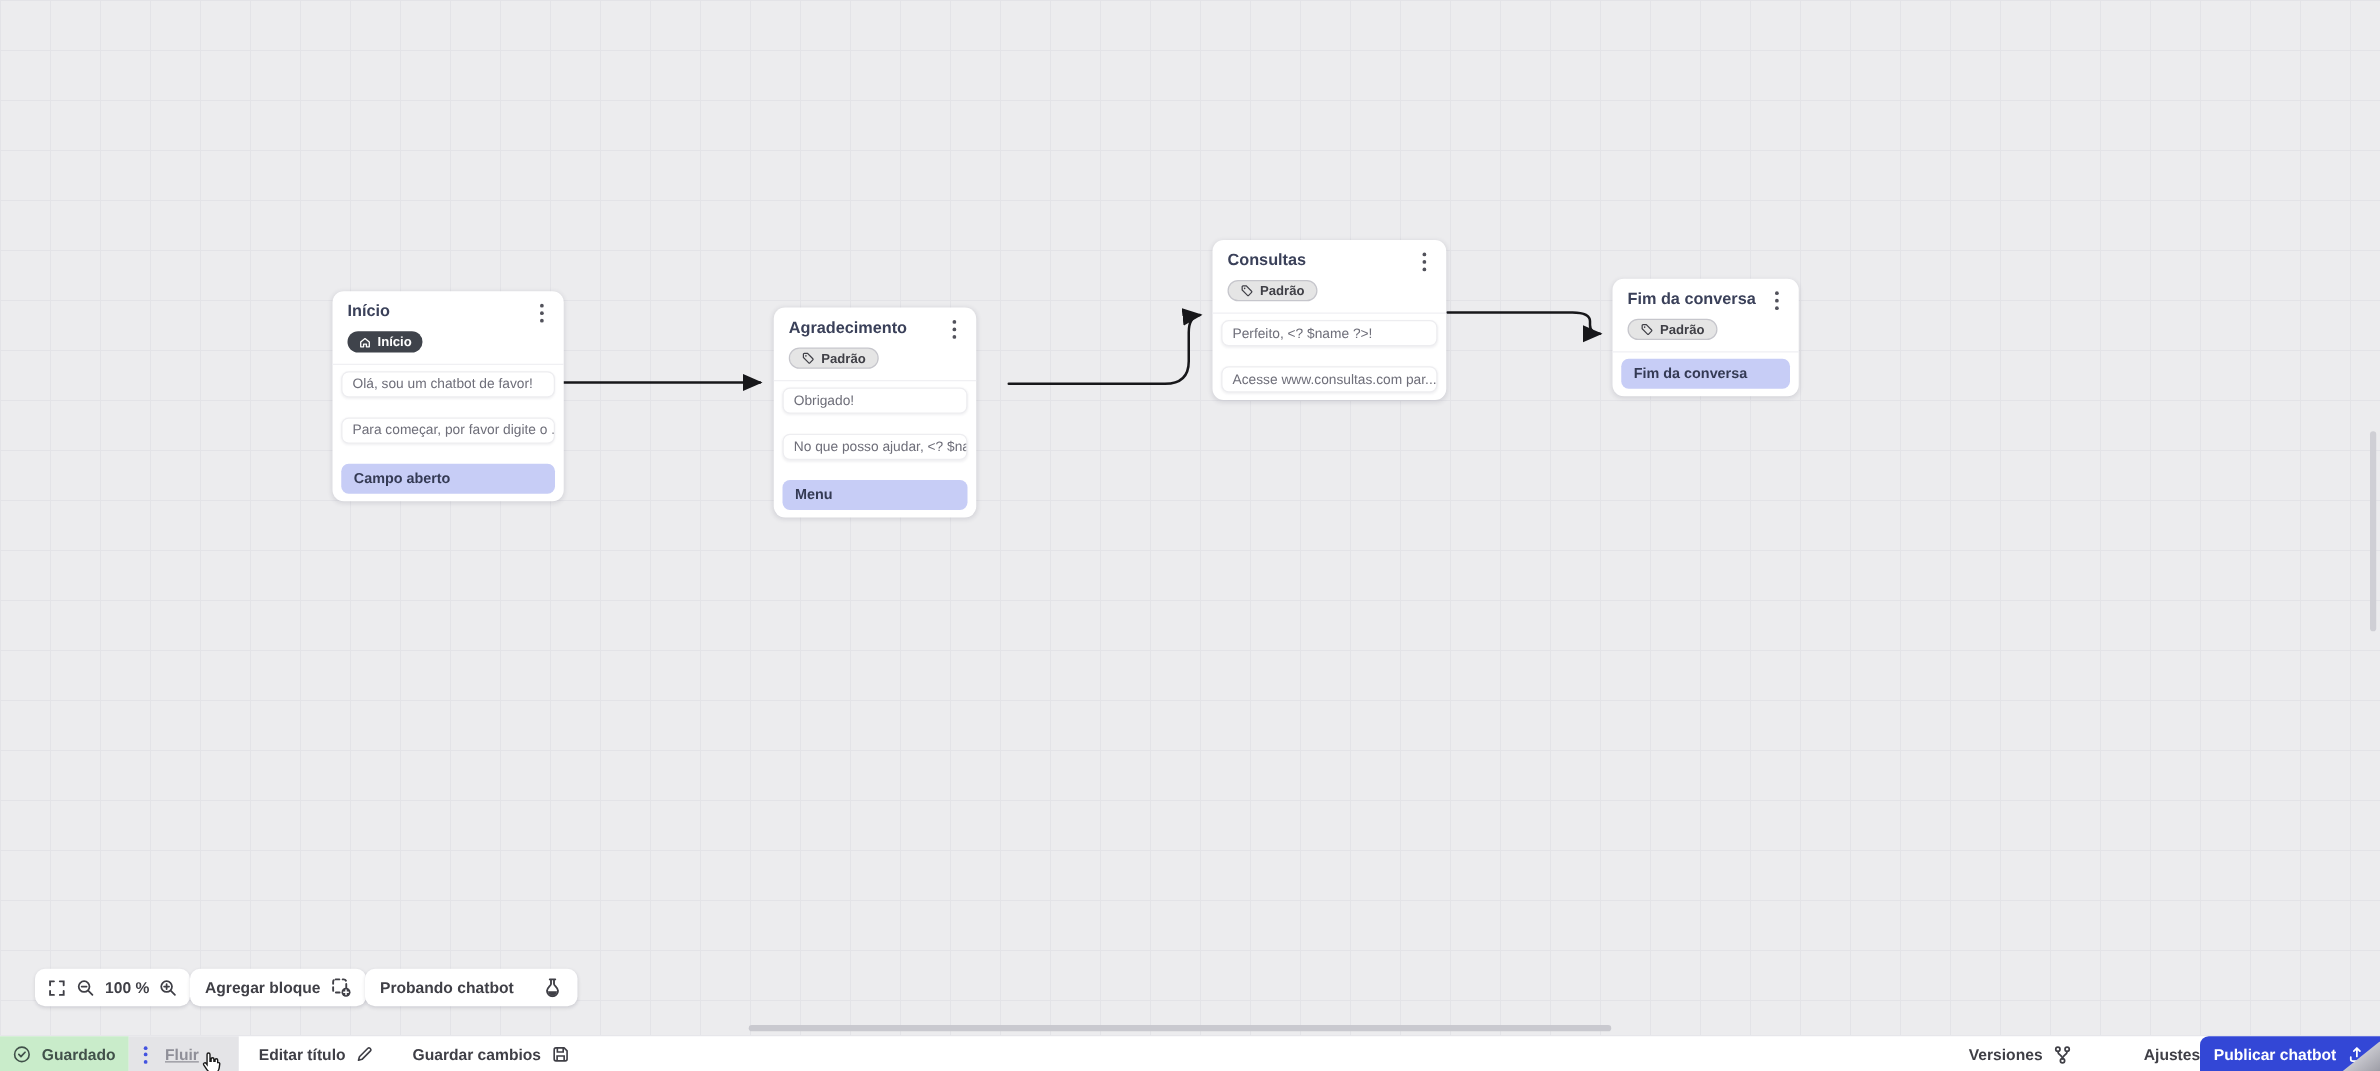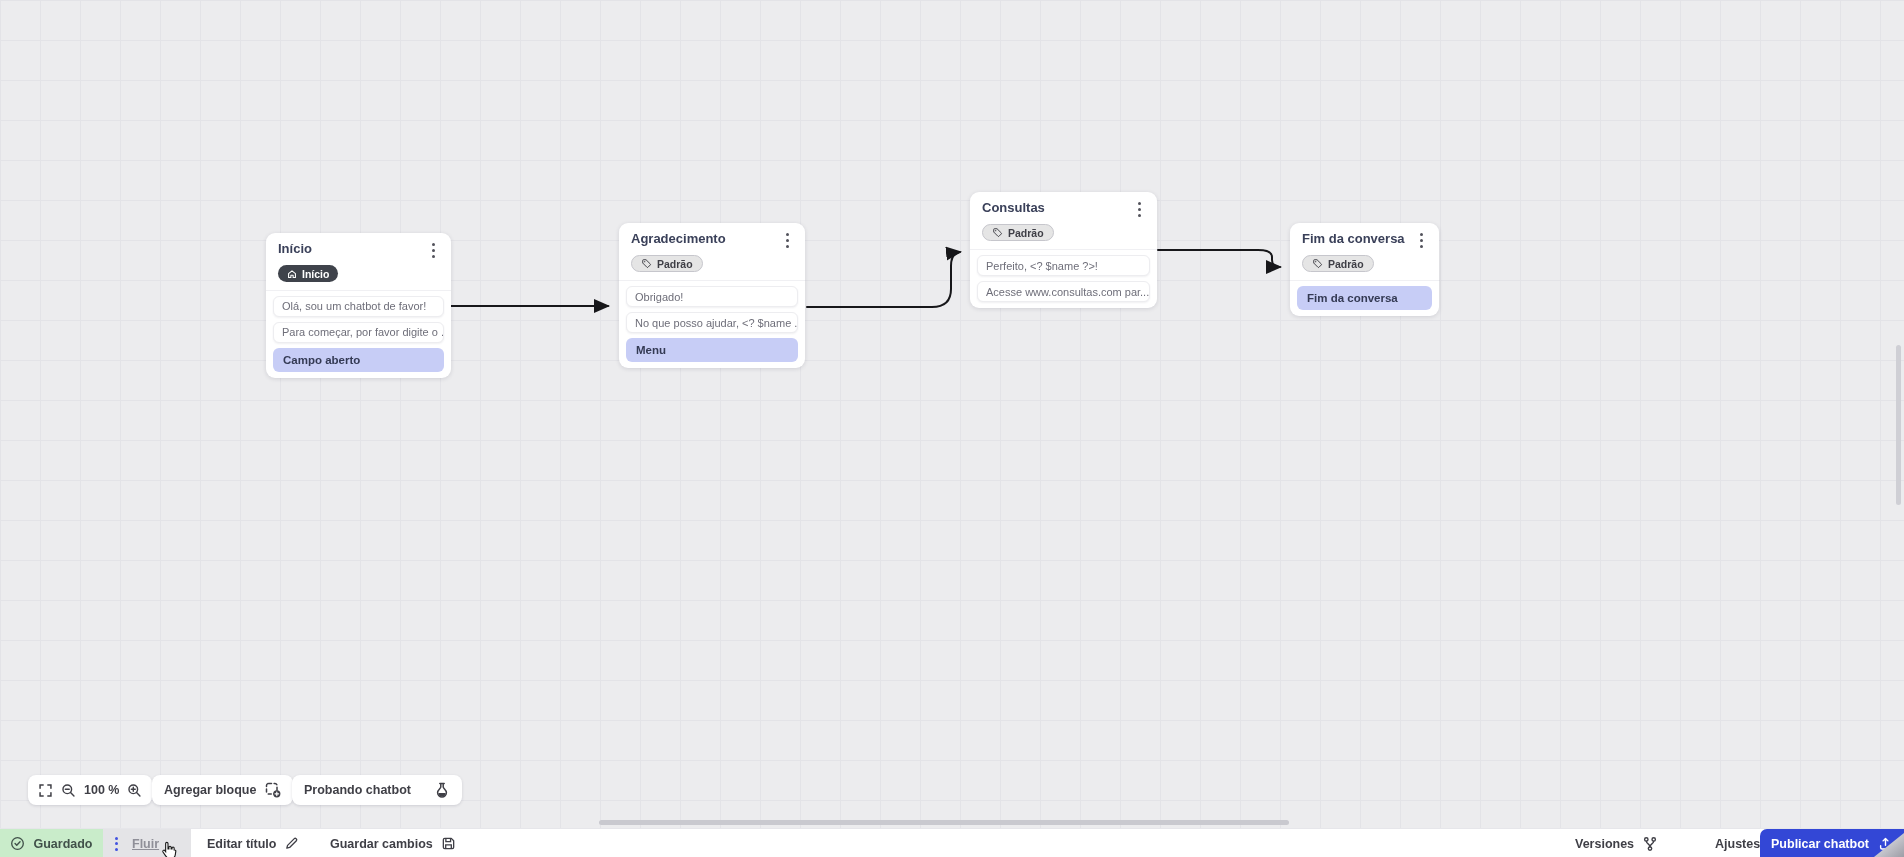--- a/index.html
+++ b/index.html
@@ -22,21 +22,21 @@
   .node-title-row { display:flex; align-items:flex-start; justify-content:space-between; }
   .node-title { font-size:13px; font-weight:700; color:#3a4059; line-height:16px; }
   .kebab { display:flex; flex-direction:column; gap:3px; padding:2px 4px; cursor:pointer; }
   .kebab i { width:3px; height:3px; border-radius:50%; background:#52525b; display:block; }
   .badge { display:inline-flex; align-items:center; gap:5px; margin-top:5px;
     height:17px; padding:0 9px; border-radius:999px; font-size:10.5px; font-weight:700; }
   .badge.dark { background:#3f434b; color:#fff; }
   .badge.outline { background:#e5e5e5; color:#3f3f46; border:1px solid #c6c6cc; }
   .node-divider { border-top:1px solid #f0f0f3; }
   .node-body { padding:5px 7px 6px; }
-  .row { height:21px; margin-bottom:5px; padding:0 8px; display:flex; align-items:center;
+  .row { height:21px; margin-bottom:16px; padding:0 8px; display:flex; align-items:center;
     background:#fff; border:1px solid #ededf0; border-radius:6px;
     box-shadow:0 1px 2px rgba(40,40,70,.07);
     font-size:11px; color:#6e6e79; white-space:nowrap; overflow:hidden; }
   .row:last-child { margin-bottom:0; }
   .row.action { height:24px; background:#c7cdf6; border:none; box-shadow:none;
     font-size:11.5px; font-weight:700; color:#343a54; padding:0 10px; }
 
   
   .fbtn { position:absolute; top:775px; height:30px; background:#fff; border-radius:8px;
     box-shadow:0 1px 3px rgba(40,40,70,.15); display:flex; align-items:center;
@@ -110,21 +110,21 @@
       </div>
     </div>
     <div class="node-divider"></div>
     <div class="node-body">
       <div class="row">Olá, sou um chatbot de favor!</div>
       <div class="row">Para começar, por favor digite o ...</div>
       <div class="row action">Campo aberto</div>
     </div>
   </div>
 
-  <div class="node" style="left:619px; top:223px; width:186px;">
+  <div class="node" style="left:619px; top:246px; width:162px;">
     <div class="node-header">
       <div class="node-title-row">
         <div class="node-title">Agradecimento</div>
         <div class="kebab">
             <i></i>
             <i></i>
             <i></i>
           </div>
       </div>
       <div class="badge outline">

